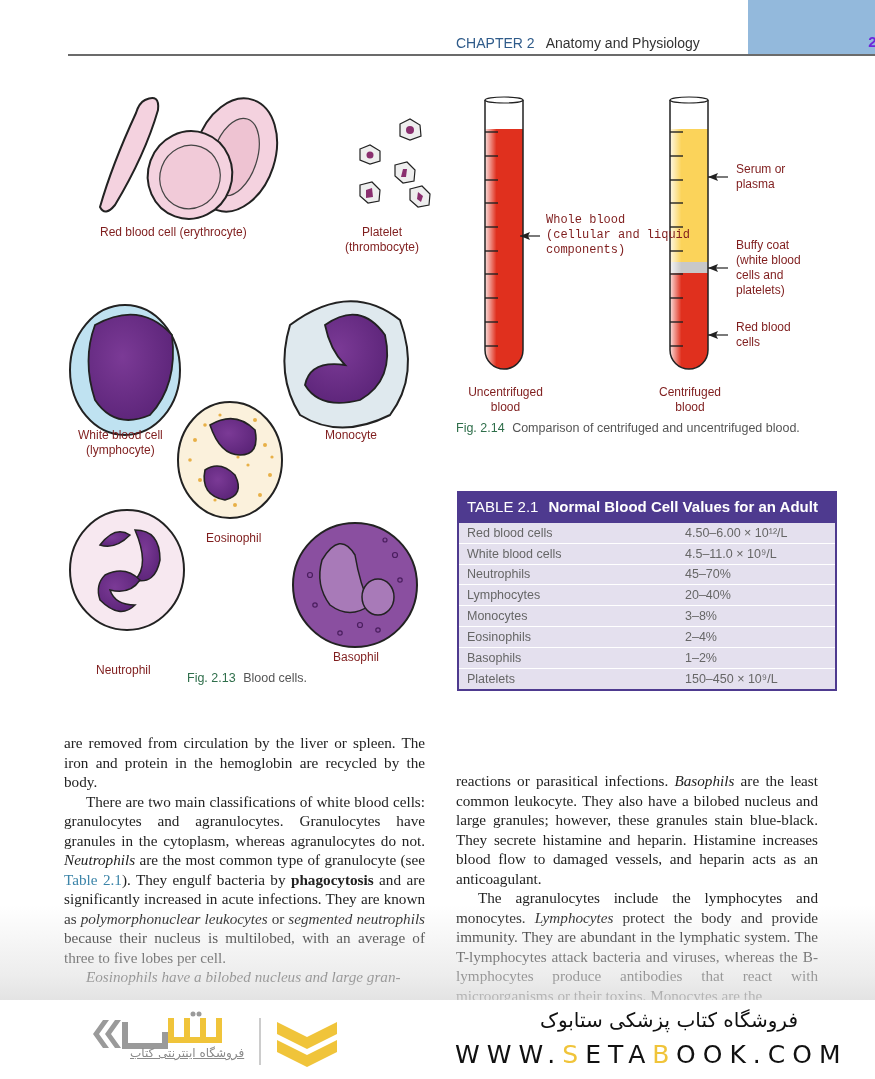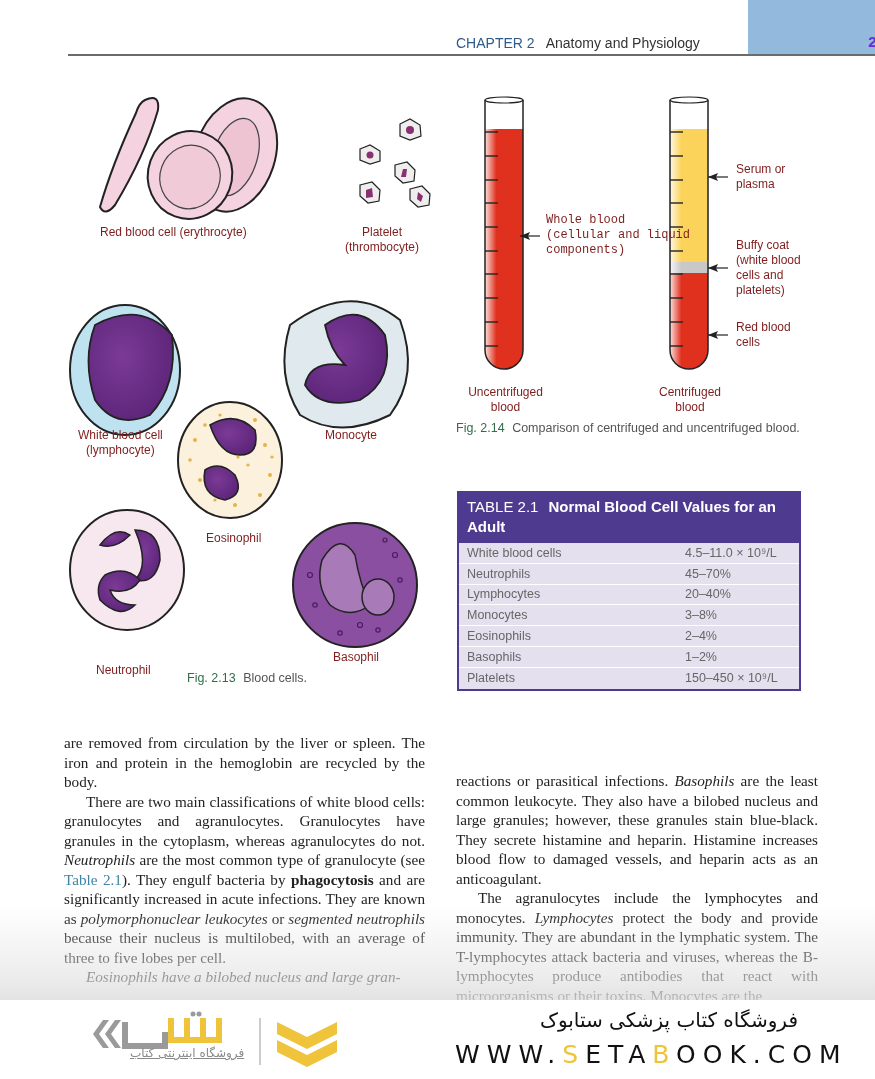--- a/index.html
+++ b/index.html
@@ -12,21 +12,21 @@
   .page-num { position: absolute; left: 748px; top: 33px; width: 137px; text-align: right; color: #6d28d9; font-weight: bold; font-size: 15px; }
   .running-head { position: absolute; left: 456px; top: 35px; font-size: 14px; color: #333; white-space: nowrap; }
   .running-head .chap { color: #2f5b8a; font-weight: normal; margin-right: 8px; }
 
   
   .fig-label { position: absolute; font-size: 12px; color: #7f1d1d; text-align: center; line-height: 15px; white-space: nowrap; }
   .caption { position: absolute; font-size: 12.5px; color: #555; white-space: nowrap; }
   .caption .fig-num { color: #2e6e4a; font-weight: normal; margin-right: 4px; }
 
   
-  .table21 { position: absolute; left: 457px; top: 491px; width: 344px; border: 2px solid #4e3a8f; background: #0369a1; }
+  .table21 { position: absolute; left: 457px; top: 491px; width: 380px; border: 2px solid #4e3a8f; background: #0369a1; }
   .table21 .thead { background: #4e3a8f; color: #fff; padding: 4px 8px 6px 8px; font-size: 15px; line-height: 20px; }
   .table21 .thead .tnum { font-weight: normal; margin-right: 10px; }
   .table21 .thead .ttitle { font-weight: bold; }
   .table21 .row { display: flex; height: 20.8px; align-items: center; border-bottom: 1.5px solid #ffffff; font-size: 12.5px; color: #666; padding: 0 8px; background: #e4e0ee; }
   .table21 .row:last-child { border-bottom: none; }
   .table21 .row .cell-name { width: 218px; }
   .table21 .row .cell-val { flex: 1; }
 
   
   .body-col { position: absolute; font-family: "Liberation Serif", serif; font-size: 15.2px; line-height: 19.5px; color: #222; text-align: justify; }
@@ -271,20 +271,24 @@
 <div class="caption" style="left:456px;top:421px;">
   <span class="fig-num">Fig. 2.14</span>
   <span>Comparison of centrifuged and uncentrifuged blood.</span>
 </div>
 
 <div class="table21">
   <div class="thead">
     <span class="tnum">TABLE 2.1</span><span class="ttitle">Normal Blood Cell Values for an Adult</span>
   </div>
   <div class="row">
+      <span class="cell-name">Red blood cells</span>
+      <span class="cell-val">4.50–6.00 × 10¹²/L</span>
+    </div>
+  <div class="row">
       <span class="cell-name">White blood cells</span>
       <span class="cell-val">4.5–11.0 × 10⁹/L</span>
     </div>
   <div class="row">
       <span class="cell-name">Neutrophils</span>
       <span class="cell-val">45–70%</span>
     </div>
   <div class="row">
       <span class="cell-name">Lymphocytes</span>
       <span class="cell-val">20–40%</span>

